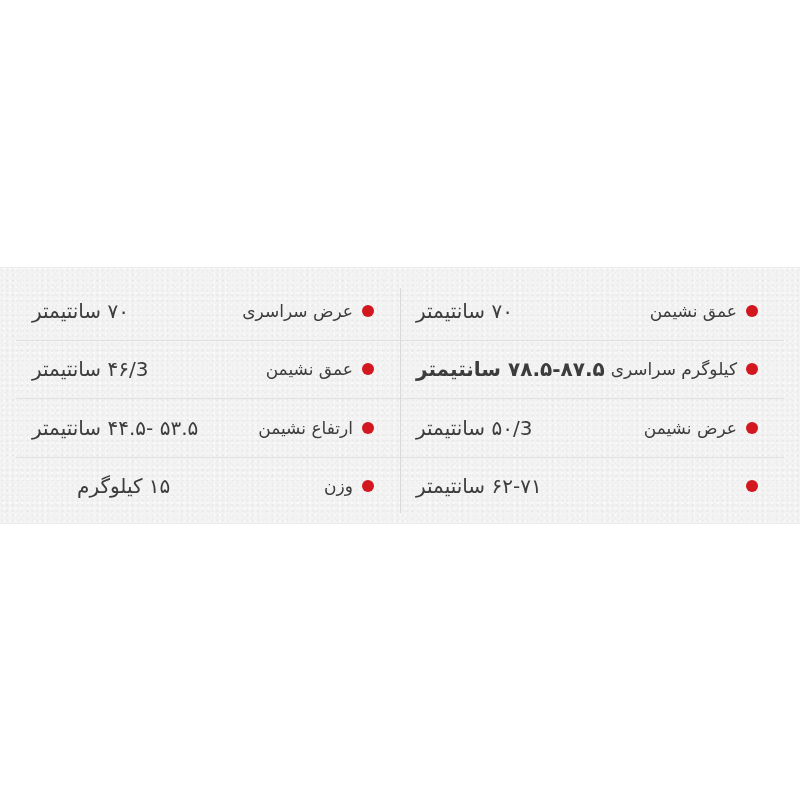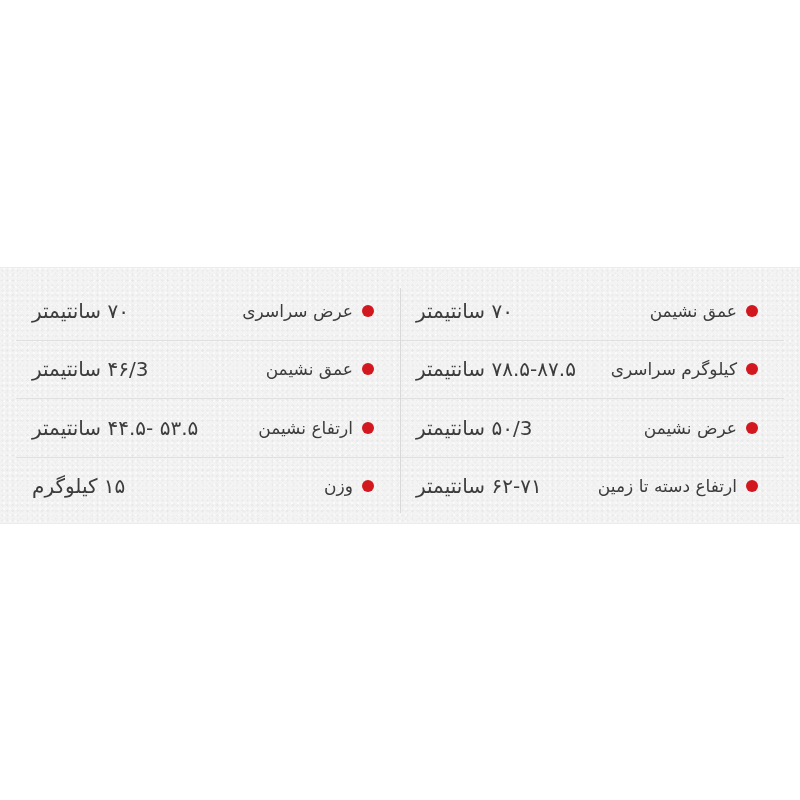--- a/index.html
+++ b/index.html
@@ -84,30 +84,29 @@
 
       <div class="spec-col">
         <div class="spec-row has-divider" style="border-bottom-color: rgb(224, 224, 224);">
           <span class="bullet" style="background: rgb(210, 23, 30);"></span>
           <span class="spec-label" style="color: rgb(60, 60, 60);">عمق نشیمن</span>
           <span class="spec-value" style="color: rgb(60, 60, 60);">۷۰ سانتیمتر</span>
         </div>
         <div class="spec-row has-divider" style="border-bottom-color: rgb(224, 224, 224);">
           <span class="bullet" style="background: rgb(210, 23, 30);"></span>
           <span class="spec-label" style="color: rgb(60, 60, 60);">کیلوگرم سراسری</span>
-          <span class="spec-value" style="color: rgb(60, 60, 60);">۷۸.۵-۸۷.۵ سانتیمتر</span>
+          <span class="spec-value" style="color: rgb(60, 60, 60); font-weight: bold;">۷۸.۵-۸۷.۵ سانتیمتر</span>
         </div>
         <div class="spec-row has-divider" style="border-bottom-color: rgb(224, 224, 224);">
           <span class="bullet" style="background: rgb(210, 23, 30);"></span>
           <span class="spec-label" style="color: rgb(60, 60, 60);">عرض نشیمن</span>
           <span class="spec-value" style="color: rgb(60, 60, 60);">۵۰/3 سانتیمتر</span>
         </div>
         <div class="spec-row">
           <span class="bullet" style="background: rgb(210, 23, 30);"></span>
-          <span class="spec-label" style="color: rgb(60, 60, 60);">ارتفاع دسته تا زمین</span>
           <span class="spec-value" style="color: rgb(60, 60, 60);">۶۲-۷۱ سانتیمتر</span>
         </div>
       </div>
 
       <div class="spec-col">
         <div class="spec-row has-divider" style="border-bottom-color: rgb(224, 224, 224);">
           <span class="bullet" style="background: rgb(210, 23, 30);"></span>
           <span class="spec-label" style="color: rgb(60, 60, 60); margin-left: 41px;">عرض سراسری</span>
           <span class="spec-value" style="color: rgb(60, 60, 60);">۷۰ سانتیمتر</span>
         </div>
@@ -117,18 +116,18 @@
           <span class="spec-value" style="color: rgb(60, 60, 60);">۴۶/3 سانتیمتر</span>
         </div>
         <div class="spec-row has-divider" style="border-bottom-color: rgb(224, 224, 224);">
           <span class="bullet" style="background: rgb(210, 23, 30);"></span>
           <span class="spec-label" style="color: rgb(60, 60, 60);">ارتفاع نشیمن</span>
           <span class="spec-value" style="color: rgb(60, 60, 60);">⁦۴۴.۵- ۵۳.۵⁩ سانتیمتر</span>
         </div>
         <div class="spec-row">
           <span class="bullet" style="background: rgb(210, 23, 30);"></span>
           <span class="spec-label" style="color: rgb(60, 60, 60);">وزن</span>
-          <span class="spec-value" style="color: rgb(60, 60, 60);">۱۵ کیلوگرم</span>
+          <span class="spec-value" style="color: rgb(60, 60, 60); margin-left: 45px;">۱۵ کیلوگرم</span>
         </div>
       </div>
     </div>
   </div>
 </div>
 
 </body></html>

